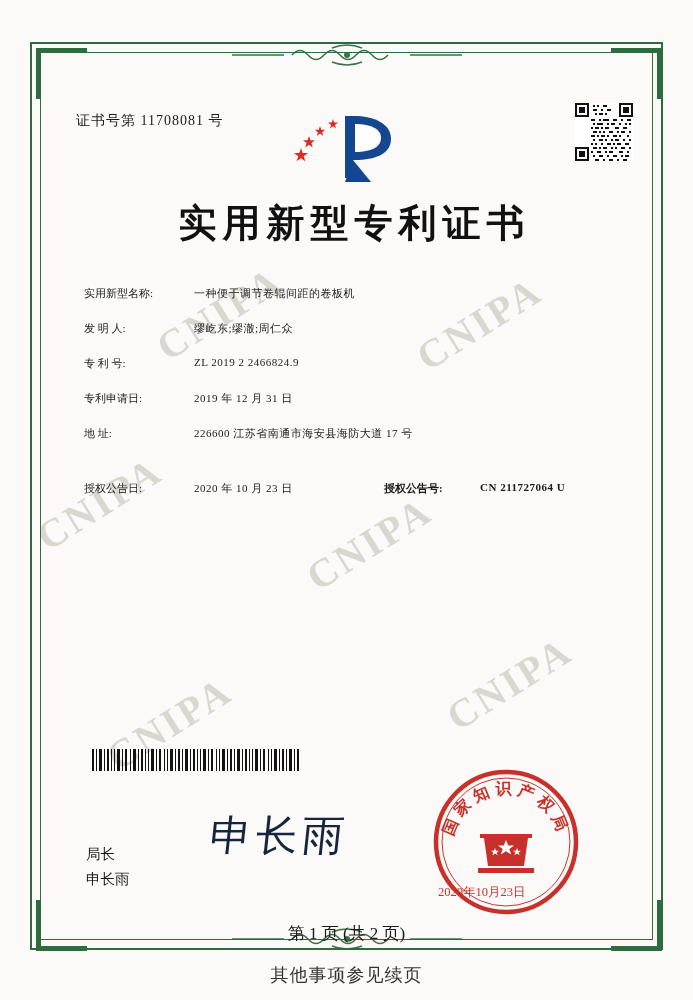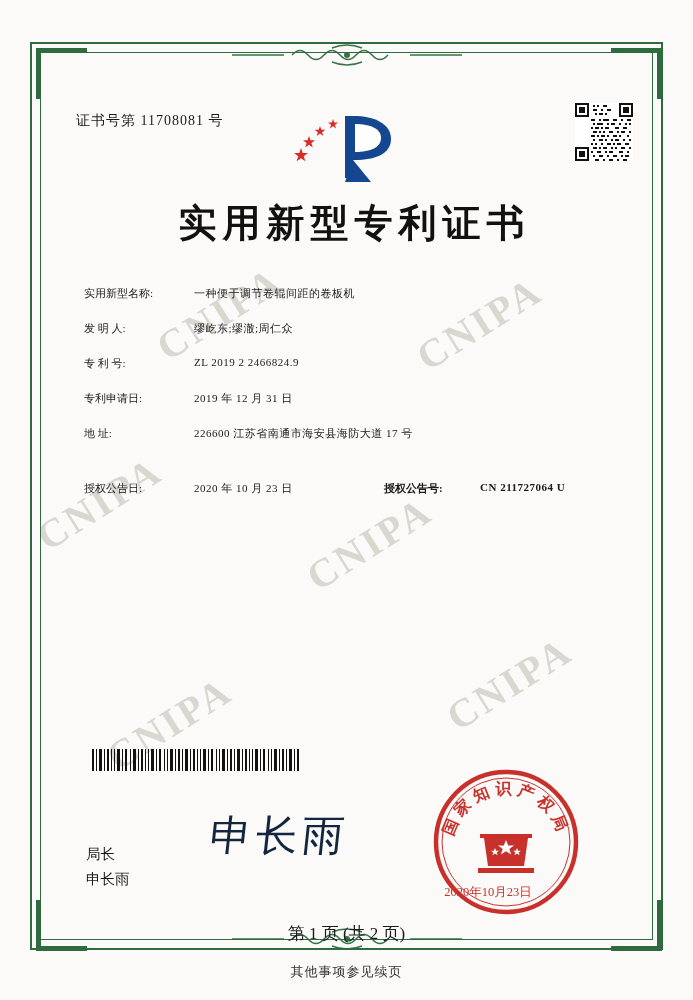--- a/index.html
+++ b/index.html
@@ -163,23 +163,23 @@
   }
 
   
   .seal {
     position: absolute;
     left: 432px; top: 768px;
     width: 148px; height: 148px;
   }
   .seal-date {
     position: absolute;
-    left: 418px; top: 884px;
+    left: 438px; top: 884px;
     width: 140px;
-    text-align: center;
+    text-align: left;
     font-size: 12.5px;
     color: #c8312b;
     letter-spacing: 0px;
   }
 
   .director {
     position: absolute;
     left: 86px; top: 822px;
     font-size: 14.5px;
     line-height: 25px;
@@ -201,21 +201,21 @@
     width: 693px;
     text-align: center;
     font-size: 17px;
   }
 
   .footnote {
     position: absolute;
     left: 0; top: 963px;
     width: 693px;
     text-align: center;
-    font-size: 13px;
+    font-size: 18px;
     color: #333;
     letter-spacing: 1px;
   }
 </style>
 </head>
 <body>
 
 <div class="page">
 
   <div class="wm wm1">CNIPA</div>

